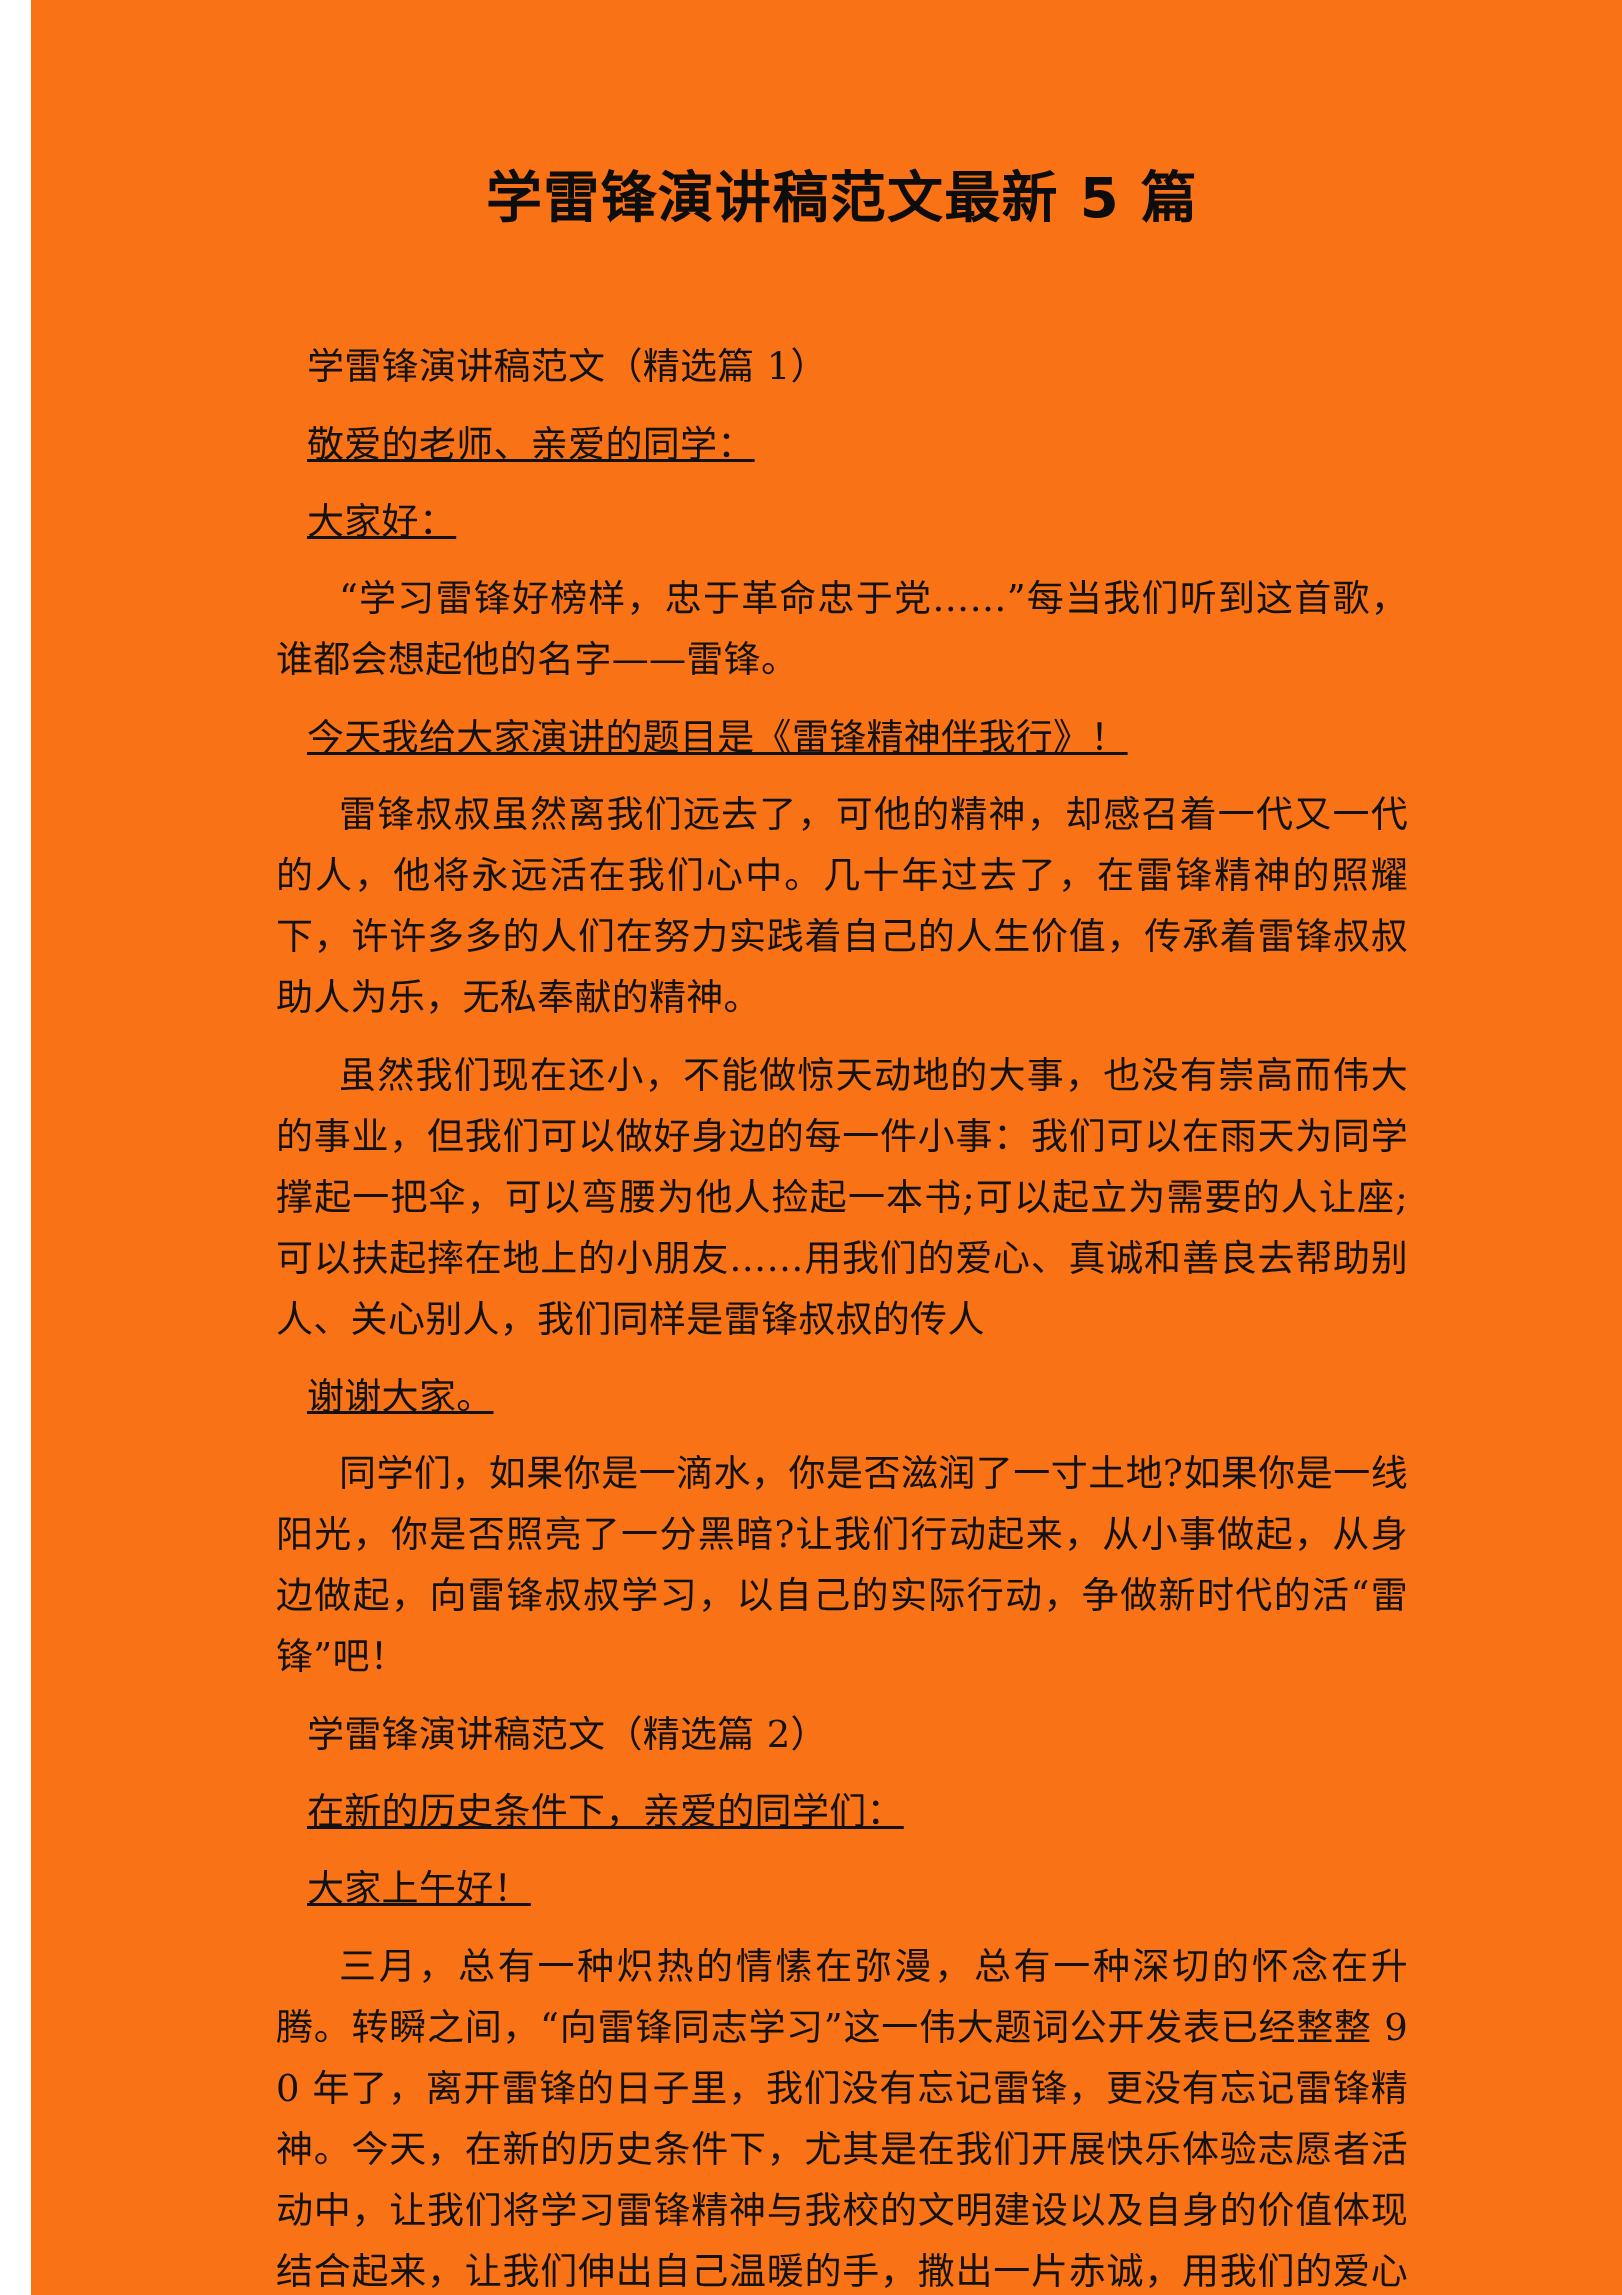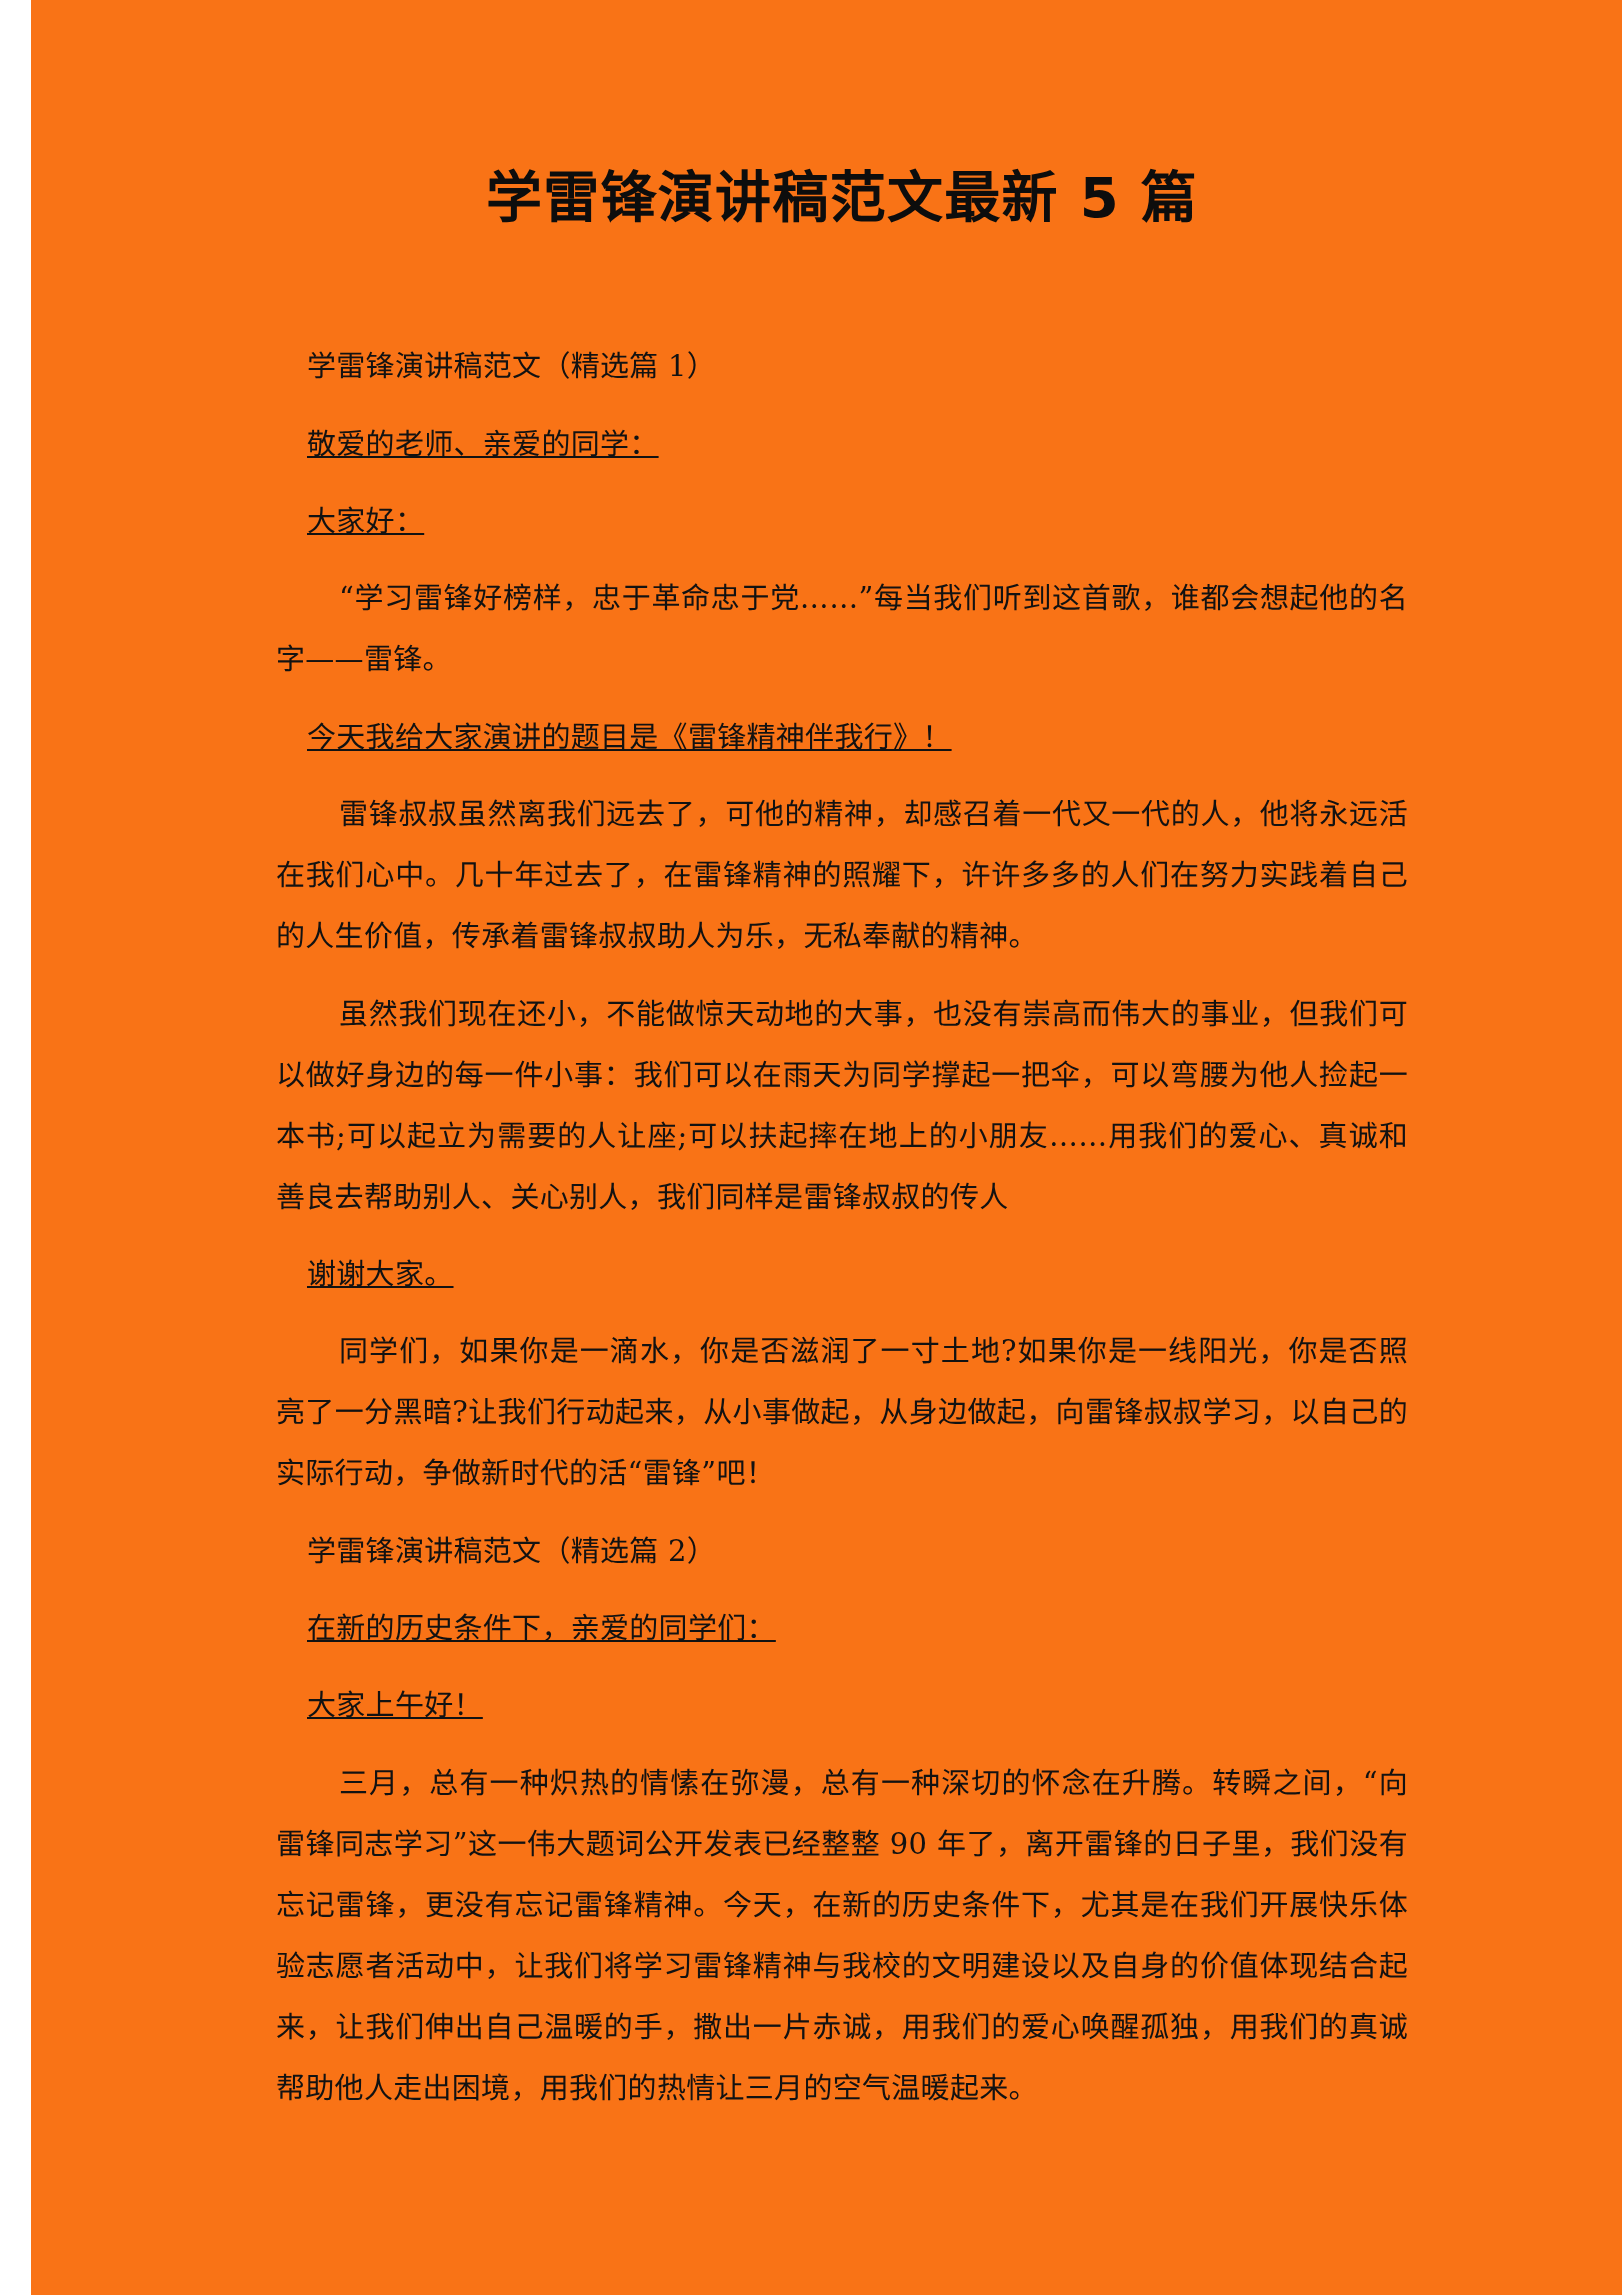--- a/index.html
+++ b/index.html
@@ -34,21 +34,21 @@
     padding-top: 164px;
     padding-bottom: 0;
     color: #0d0d0d;
     font-family: "DejaVu Sans", "Liberation Sans", sans-serif;
     white-space: nowrap;
   }
   .body-block {
     margin-top: 105px;
   }
   p.para {
-    font-size: 29px;
+    font-size: 37px;
     line-height: 61px;
     margin: 0 0 16.4px 0;
     text-align: justify;
     text-justify: inter-character;
     text-align-last: left;
     letter-spacing: 0.3px;
     color: #121212;
     word-break: break-all;
     hyphens: none;
   }

